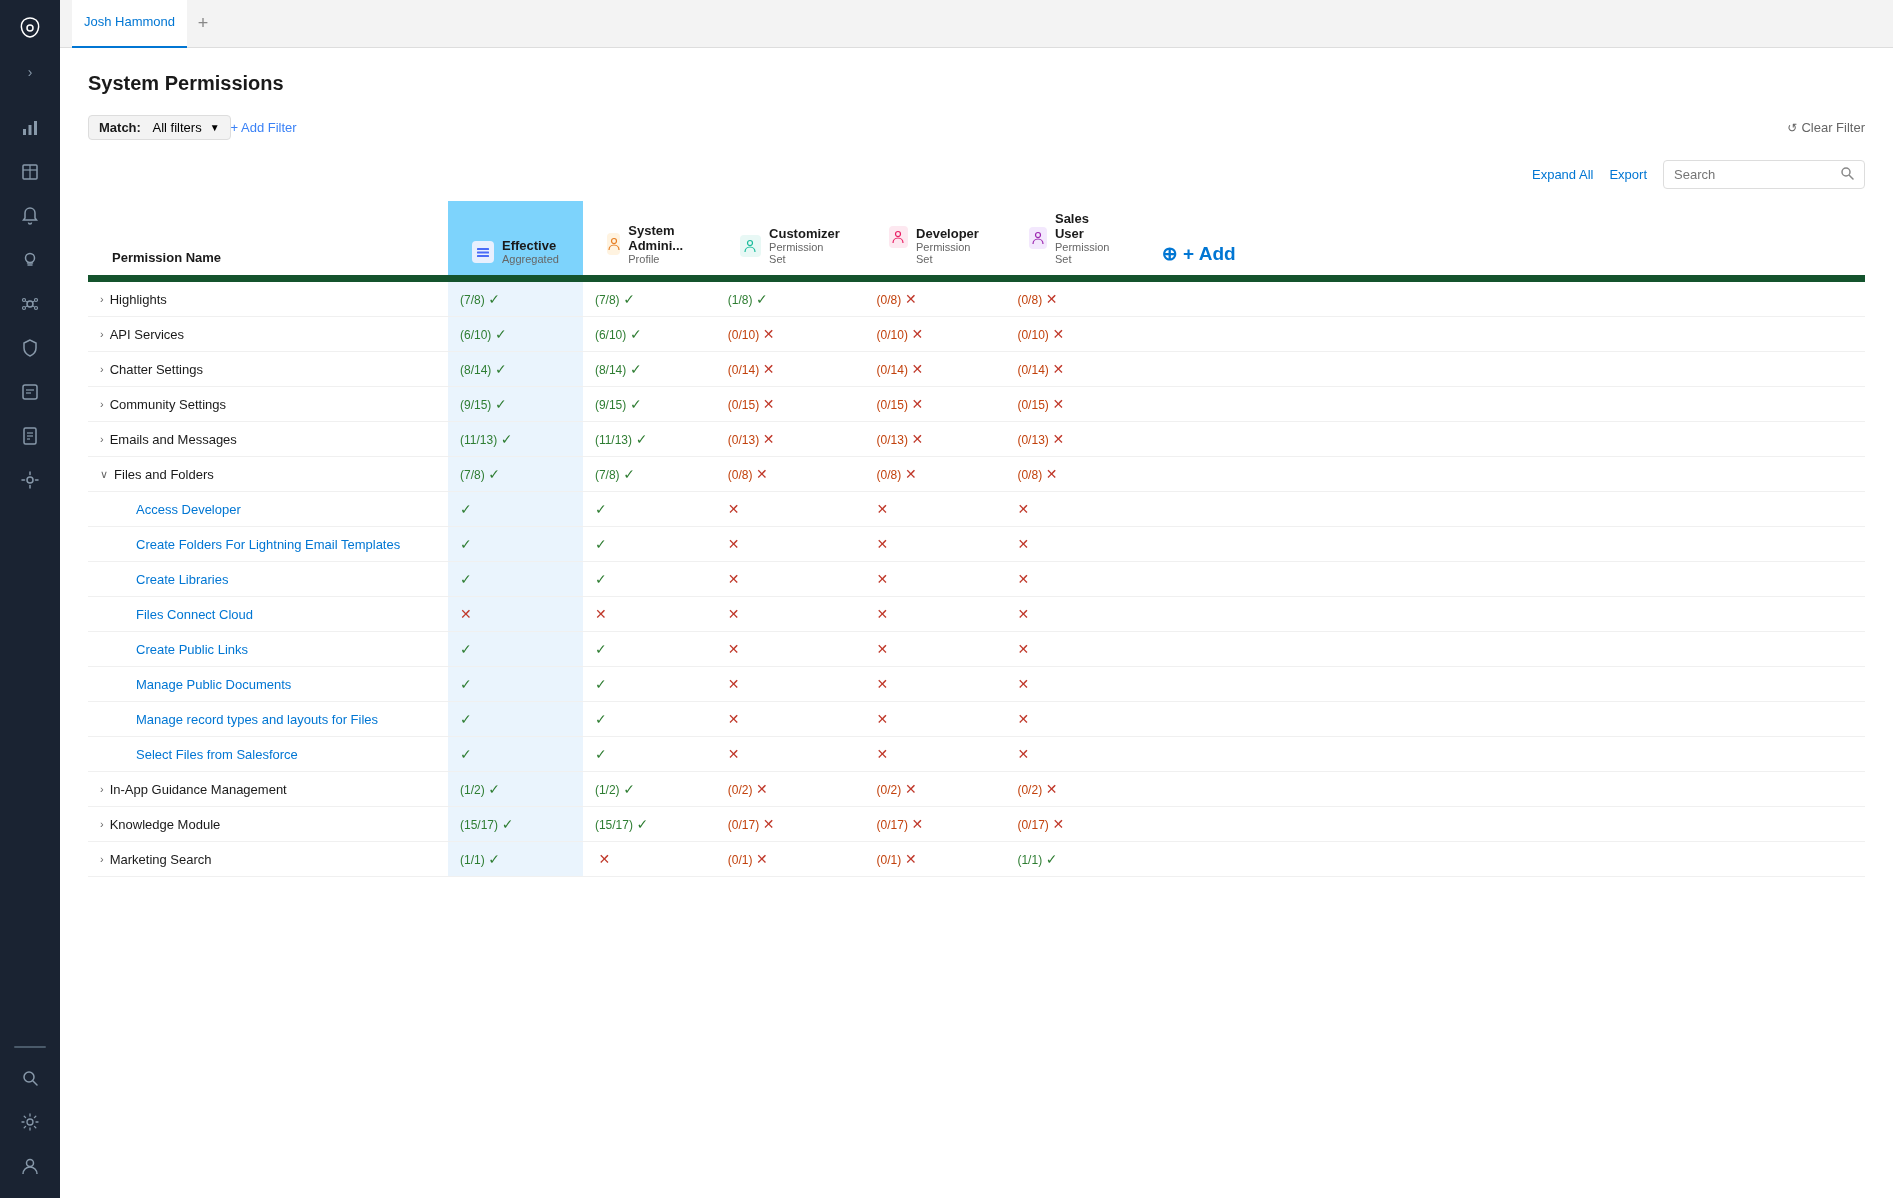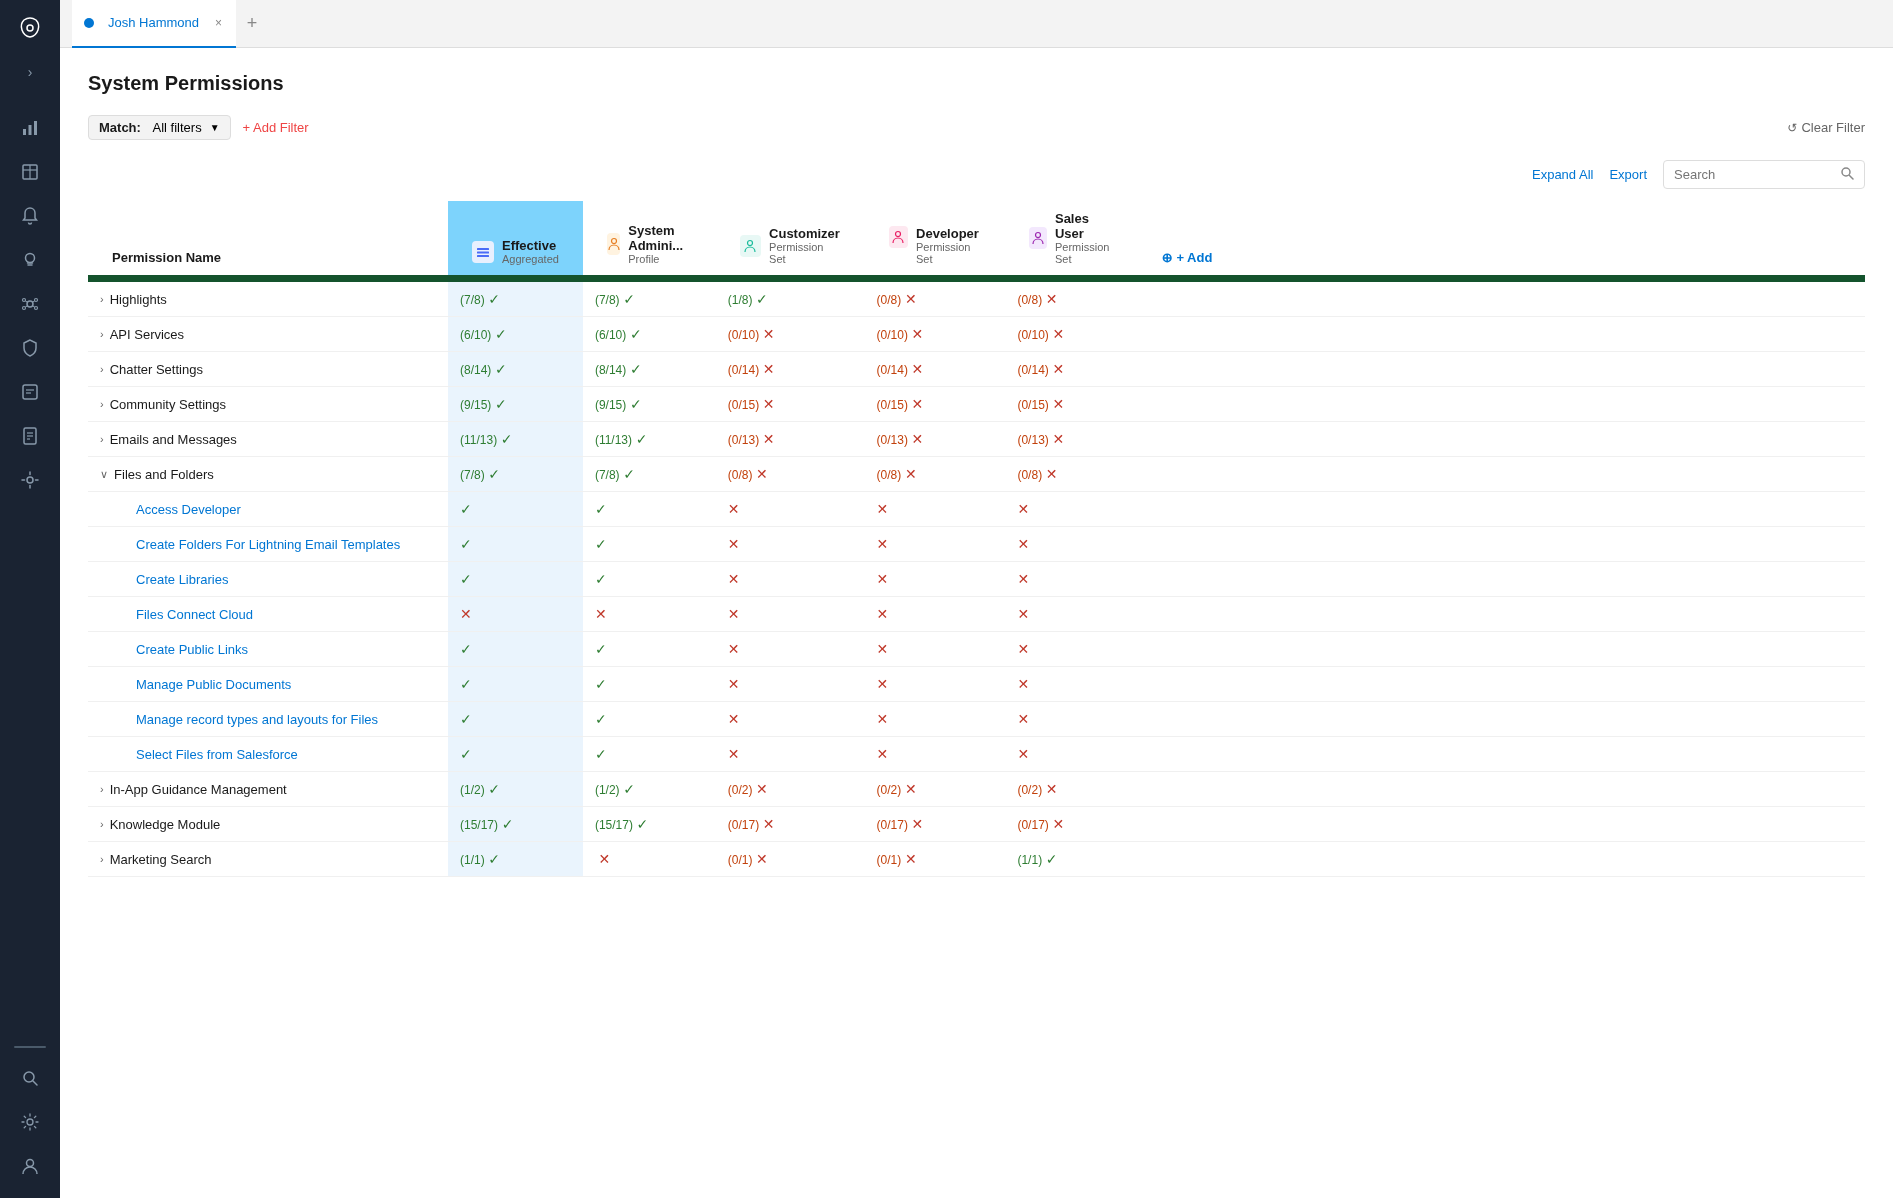--- a/index.html
+++ b/index.html
@@ -55,20 +55,21 @@
     }
     .tab {
       display: flex;
       align-items: center;
       padding: 0 12px;
       height: 48px;
       cursor: pointer;
       border-bottom: 2px solid transparent;
       gap: 14px;
       font-size: 13px;
+      flex-direction: column;
     }
     .tab.active {
       background: #fff;
       border-bottom: 2px solid #0176d3;
       color: #0176d3;
     }
     .tab-close {
       color: #888; font-size: 12px; cursor: pointer; padding: 2px;
     }
     .tab-add {
@@ -104,21 +105,21 @@
       border: 1px solid #ddd;
       border-radius: 4px;
       padding: 4px 10px;
       font-size: 13px;
       cursor: pointer;
       gap: 4px;
     }
     .match-filter strong { color: #1a1a1a; }
     .add-filter {
       display: flex; align-items: center; gap: 4px;
-      color: #ef4444; font-size: 13px; cursor: pointer; margin-left: 12px;
+      color: #3b82f6; font-size: 13px; cursor: pointer; margin-left: 0;
     }
     .clear-filter {
       margin-left: auto;
       display: flex; align-items: center; gap: 4px;
       color: #666; font-size: 13px; cursor: pointer;
     }
 
     
     .toolbar {
       display: flex;
@@ -403,21 +404,21 @@
                     <circle cx="6" cy="4" r="2.5" stroke="#9c27b0" stroke-width="1.2"></circle>
                     <path d="M1 13c0-2.8 2.2-5 5-5s5 2.2 5 5" stroke="#9c27b0" stroke-width="1.2"></path>
                   </svg>
               </span>
               <div>
                 <div>Sales User</div>
                 <div class="header-sub">Permission Set</div>
               </div>
             </div>
           </th>
-          <th style="color:#0176d3;font-size:13px;cursor:pointer;white-space:nowrap;">
+          <th style="color:#0176d3;font-size:19px;cursor:pointer;white-space:nowrap;">
             <span>⊕</span>
             <span>+ Add</span>
           </th>
         </tr>
       </thead>
       <tbody id="permissions-tbody">
       <tr>
     <td class="col-name" style="">
       <div class="permission-name-cell">
                 <span class="row-expander" style="margin-right:6px;">›</span>

